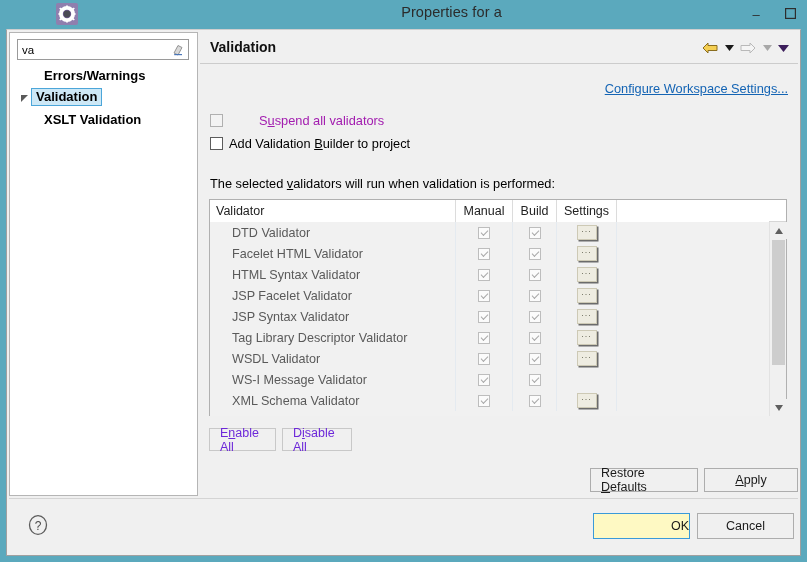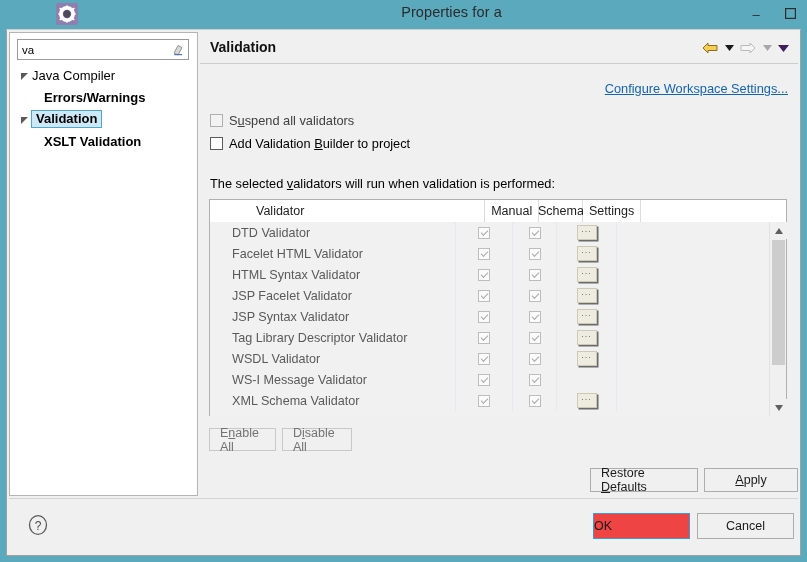--- a/index.html
+++ b/index.html
@@ -150,21 +150,21 @@
   }
   .cb {
     width: 13px; height: 13px;
     border: 1px solid #5c5c5c;
     background: #ffffff;
     margin-right: 6px;
     flex: 0 0 13px;
     position: relative;
   }
   .cb.disabled { border-color: #b0b0b0; background: #f3f3f3; }
-  .opt-label.disabled { color: #404040; }
+  .opt-label.disabled { color: #a21caf; margin-left: 30px; }
   .u { text-decoration: underline; }
 
   #ws-link {
     position: absolute; right: 10px; top: 49px;
     font-size: 12.8px; color: #1464b4;
     text-decoration: underline;
     cursor: pointer;
   }
 
   #table-caption {
@@ -177,21 +177,20 @@
     position: absolute; left: 9px; top: 167px;
     width: 578px; height: 217px;
     background: #ffffff;
     border: 1px solid #b0b0b0;
   }
   #thead {
     position: relative; height: 22px;
     background: #ffffff;
     border-bottom: 1px solid #d6d6d6;
     display: flex;
-    margin-left: 40px;
   }
   .th {
     font-size: 12.5px; color: #222;
     display: flex; align-items: center;
     border-right: 1px solid #dcdcdc;
     padding-left: 6px;
     height: 22px;
     background: #ffffff;
   }
   .th-validator { width: 246px; }
@@ -281,45 +280,45 @@
   .btn {
     height: 23px;
     background: #f0f0f0;
     border: 1px solid #adadad;
     font-size: 12.5px; color: #1a1a1a;
     display: inline-flex; align-items: center; justify-content: center;
     font-family: "Liberation Sans", sans-serif;
     cursor: pointer;
     padding: 0 10px;
   }
-  .btn.disabled { color: #737373; border-color: #c8c8c8; cursor: default; }
+  .btn.disabled { color: #6d28d9; border-color: #c8c8c8; cursor: default; }
   #btn-enable-all { position: absolute; left: 9px; top: 396px; width: 67px; }
   #btn-disable-all { position: absolute; left: 82px; top: 396px; width: 70px; }
   #btn-restore { position: absolute; left: 390px; top: 436px; width: 108px; height: 24px; }
   #btn-apply { position: absolute; left: 504px; top: 436px; width: 94px; height: 24px; }
 
   
   #bottom-bar {
     position: absolute; left: 2px; bottom: 2px;
     width: 789px; height: 55px;
     background: #f0f0f0;
     border-top: 1px solid #d4d4d4;
   }
   #help-icon {
     position: absolute; left: 18px; top: 15px;
     width: 22px; height: 22px;
   }
   #btn-ok {
     position: absolute; right: 108px; top: 14px;
     width: 97px; height: 26px;
-    background: #ef4444;
+    background: #fef9c3;
     border: 1px solid #3a9ad9;
     outline: none;
     font-size: 12.5px; color: #1a1a1a;
-    display: flex; align-items: center; justify-content: flex-start;
+    display: flex; align-items: center; justify-content: flex-end;
     font-family: "Liberation Sans", sans-serif;
     cursor: pointer;
   }
   #btn-cancel {
     position: absolute; right: 4px; top: 14px;
     width: 97px; height: 26px;
     background: #f0f0f0;
     border: 1px solid #adadad;
     font-size: 12.5px; color: #1a1a1a;
     display: flex; align-items: center; justify-content: center;
@@ -380,28 +379,20 @@
         <span id="clear-icon">
           <svg width="14" height="14" viewBox="0 0 14 14">
             <polygon points="3,10 7,2.5 11,4.5 7,12" fill="#d9d9d9" stroke="#8a8a8a" stroke-width="0.9"></polygon>
             <line x1="3.2" y1="11.6" x2="11" y2="11.6" stroke="#4a76b8" stroke-width="1.2"></line>
           </svg>
         </span>
       </div>
 
       <div id="tree">
 
-        <div class="tree-row lvl0">
-          <span class="tree-arrow">
-            <svg width="9" height="9" viewBox="0 0 9 9">
-                <polygon points="1,2 8,2 1,9" fill="#5a5a5a"></polygon>
-              </svg>
-          </span>
-          <span class="tree-label">Java Compiler</span>
-        </div>
 
         <div class="tree-row indent1">
           <span class="tree-label bold">Errors/Warnings</span>
         </div>
 
         <div class="tree-row lvl0">
           <span class="tree-arrow">
             <svg width="9" height="9" viewBox="0 0 9 9">
                 <polygon points="1,2 8,2 1,9" fill="#5a5a5a"></polygon>
               </svg>
@@ -462,21 +453,21 @@
         <span class="opt-label">Add Validation <span class="u">B</span>uilder to project</span>
       </div>
 
       <div id="table-caption">The selected <span class="u">v</span>alidators will run when validation is performed:</div>
 
       <div id="table-wrap">
 
         <div id="thead">
           <div class="th th-validator">Validator</div>
           <div class="th th-manual">Manual</div>
-          <div class="th th-build">Schema</div>
+          <div class="th th-build">Build</div>
           <div class="th th-settings">Settings</div>
           <div class="th th-blank"></div>
         </div>
 
         <div id="tbody">
 
         <div class="trow">
               <div class="td-validator">DTD Validator</div>
               <div class="td-manual">
                 <span class="cb-chk"></span>

